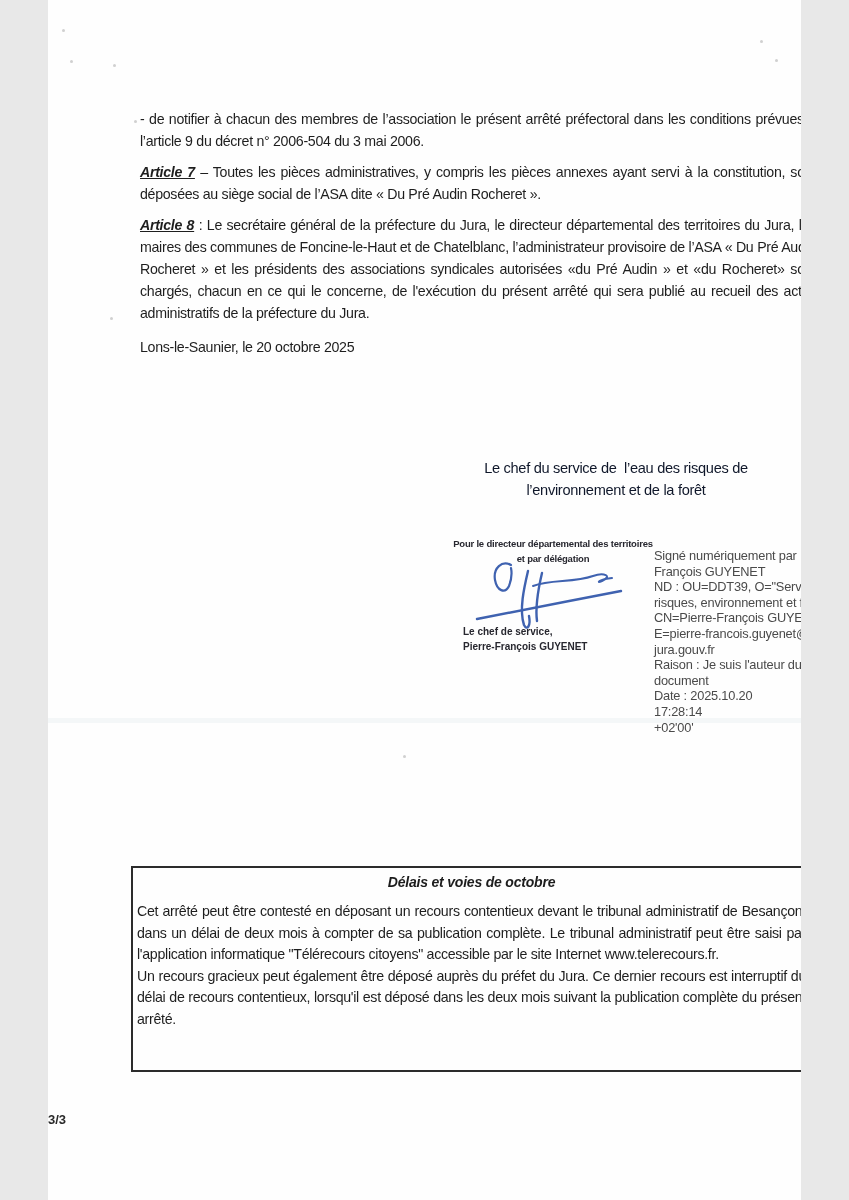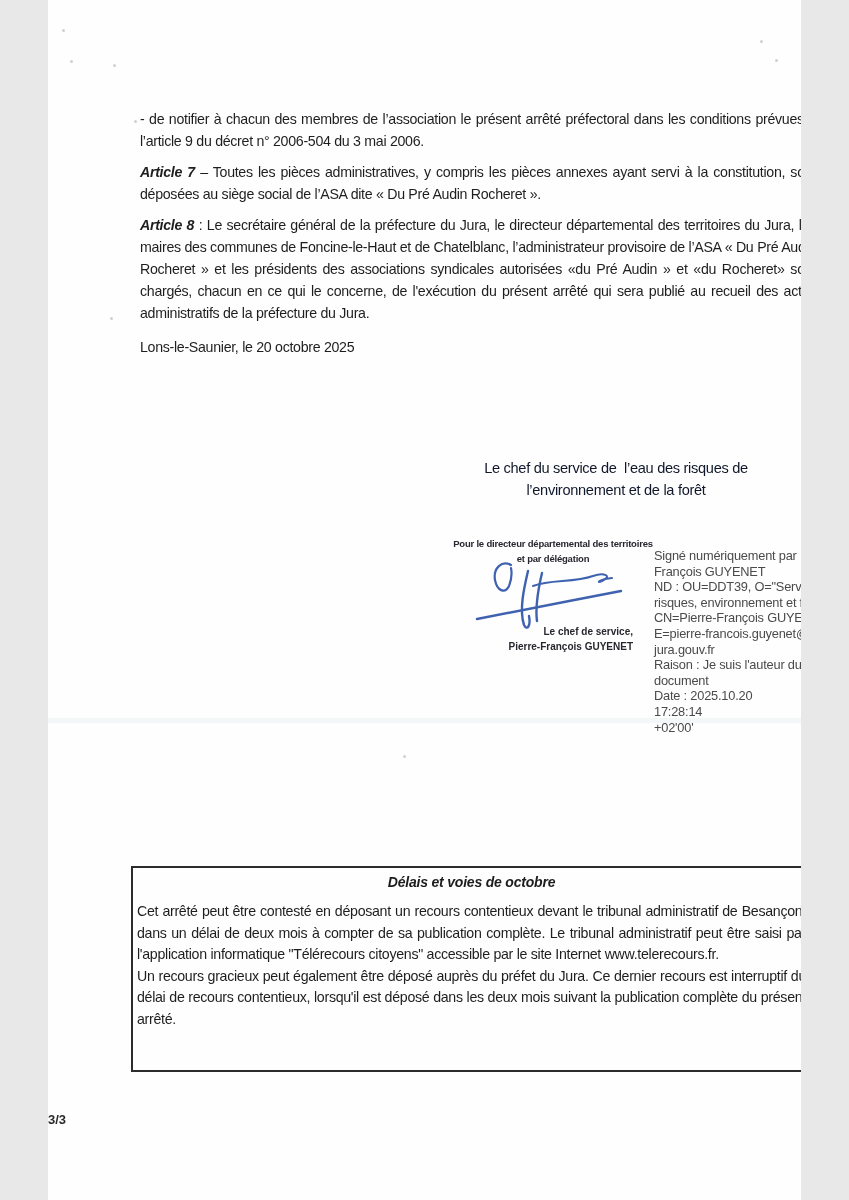--- a/index.html
+++ b/index.html
@@ -16,37 +16,37 @@
     position:absolute; width:3px; height:3px; border-radius:50%;
     background:#9a9a9a; opacity:.45; display:block;
   }
   
   .main {
     position:absolute; left:92px; top:108px; width:676px;
     font-size:14.2px; letter-spacing:-0.3px; line-height:22px;
     text-align:justify; color:#1e1e1e;
   }
   .para { margin:0 0 9px 0; }
-  .article-label { font-weight:bold; font-style:italic; }
+  .article-label { font-weight:bold; font-style:italic; text-decoration:underline; }
   .dateline { margin-top:12px; text-align:left; }
   
   .service-heading {
     position:absolute; left:392px; top:457px; width:352px;
     text-align:center; font-size:14.6px; letter-spacing:-0.3px;
     line-height:22px; white-space:pre; color:#0f172a;
   }
   .delegation {
     position:absolute; left:390px; top:536px; width:230px;
     text-align:center; font-size:9.5px; letter-spacing:-0.2px;
     font-weight:bold; line-height:15px; white-space:pre; color:#27272f;
   }
   .signature-svg { position:absolute; left:423px; top:555px; }
   .signer {
     position:absolute; left:415px; top:624px; width:170px;
-    text-align:right; font-size:10px; font-weight:bold;
+    text-align:left; font-size:10px; font-weight:bold;
     line-height:15px; white-space:pre; color:#27272f;
   }
   .digital-sig {
     position:absolute; left:606px; top:503px; width:215px;
     font-size:12.8px; letter-spacing:-0.2px; line-height:15.6px;
     white-space:pre; color:#4a4a4a;margin-top:45px;
   }
   
   .recourse-box {
     position:absolute; left:83px; top:866px; width:681px; min-height:206px;

